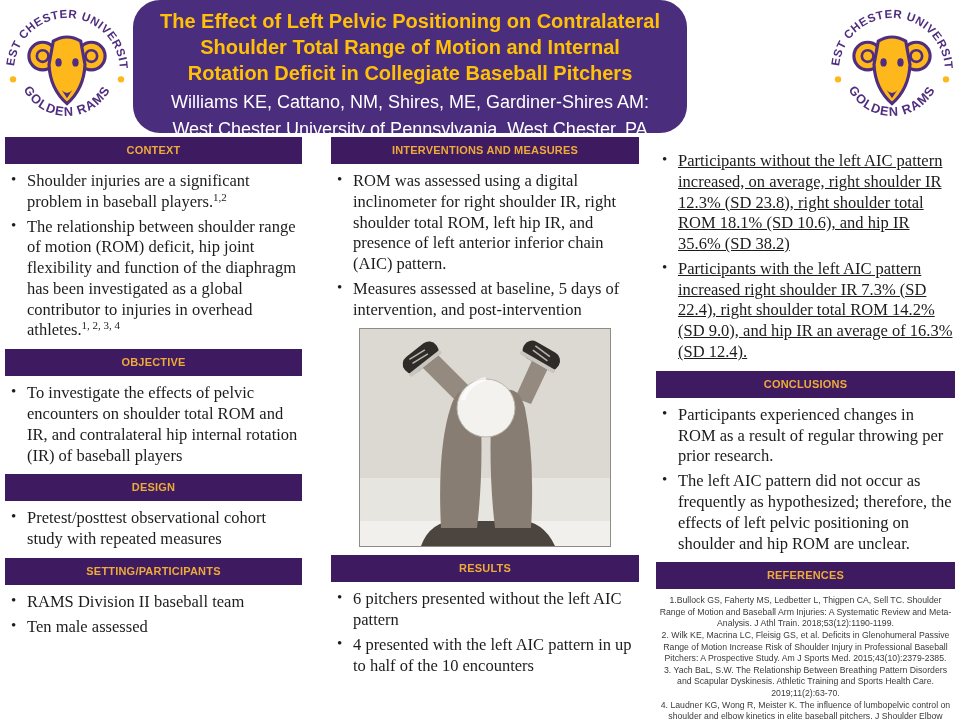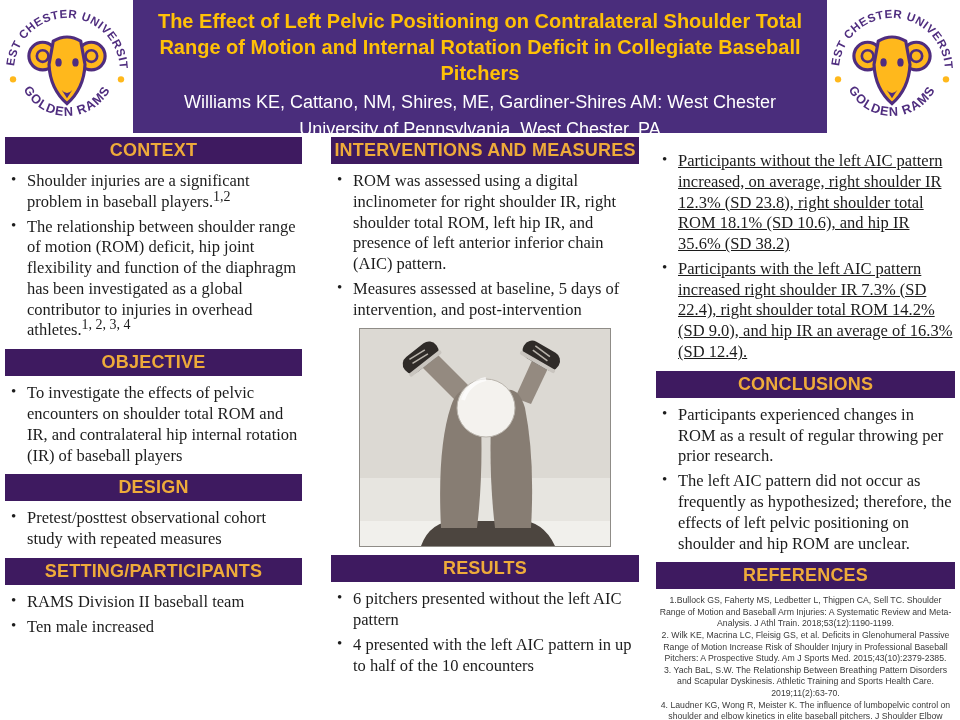--- a/index.html
+++ b/index.html
@@ -2,51 +2,51 @@
 <html><head>
 <meta charset="utf-8">
 <style>
   html,body { margin:0; padding:0; background:#ffffff; }
   .poster {
     position:relative; width:960px; height:720px; background:#ffffff;
     font-family:"Liberation Serif", serif; overflow:hidden;
   }
   
   .band {
-    position:absolute; left:133px; top:0; width:694px; height:133px;
-    background:#4a2d7c; text-align:center; box-sizing:border-box;
+    position:absolute; left:133px; top:0; width:554px; height:133px;
+    background:#4a2d7c; text-align:center; box-sizing:border-box;border-radius:27px;
   }
   .title {
     font-family:"Liberation Sans", sans-serif; font-weight:bold;
     color:#ffc107; font-size:20px; line-height:1.3; padding:8px 24px 3px;
   }
   .authors {
     font-family:"Liberation Sans", sans-serif; color:#ffffff;
     font-size:18px; line-height:1.5; padding:0 30px;
   }
   .logo { position:absolute; top:1px; width:130px; height:127px; }
   .logo.left  { left:2px; }
   .logo.right { left:827px; }
   
   .col { position:absolute; box-sizing:border-box; }
   .col-left  { left:5px;   top:137px; width:297px; }
   .col-mid   { left:331px; top:137px; width:308px; }
   .col-right { left:656px; top:135px; width:299px; }
   .bar {
     height:27px; line-height:27px; background:#3e1a60; color:#eeab3a;
     font-family:"Liberation Sans", sans-serif; font-weight:bold;
-    font-size:18px; text-align:center; letter-spacing:0.2px;
+    font-size:11px; text-align:center; letter-spacing:0.2px;
   }
   .bullets {
     list-style:none; margin:7px 0 8px; padding:0;
     font-size:16.5px; line-height:1.26; color:#1c1c1c;
   }
   .bullets li { position:relative; padding-left:22px; margin-bottom:4px; }
   .bullets li::before { content:"\2022"; position:absolute; left:6px; top:-1px; font-size:15px; }
-  sup.refmark { font-size:14px; line-height:0; }
+  sup.refmark { font-size:11px; line-height:0; }
   
   .photo { display:block; margin:3px auto 8px auto; }
   
   .refs {
     font-family:"Liberation Sans", sans-serif; font-size:8.7px;
     line-height:1.3; color:#3a3a3a; margin-top:6px; padding:0 2px;text-align:center;
   }
   .refs p { margin:0 0 1px 0; }
 </style>
 </head>
@@ -125,21 +125,21 @@
     </ul>
 
     <div class="bar">DESIGN</div>
     <ul class="bullets">
       <li><span>Pretest/posttest observational cohort study with repeated measures</span></li>
     </ul>
 
     <div class="bar">SETTING/PARTICIPANTS</div>
     <ul class="bullets">
       <li><span>RAMS Division II baseball team</span></li>
-      <li><span>Ten male increased</span></li>
+      <li><span>Ten male assessed</span></li>
     </ul>
 
   </div>
 
   <div class="col col-mid">
 
     <div class="bar">INTERVENTIONS AND MEASURES</div>
     <ul class="bullets">
       <li><span>ROM was assessed using a digital inclinometer for right shoulder IR, right shoulder total ROM, left hip IR, and presence of left anterior inferior chain (AIC) pattern.</span></li>
       <li><span>Measures assessed at baseline, 5 days of intervention, and post-intervention</span></li>

